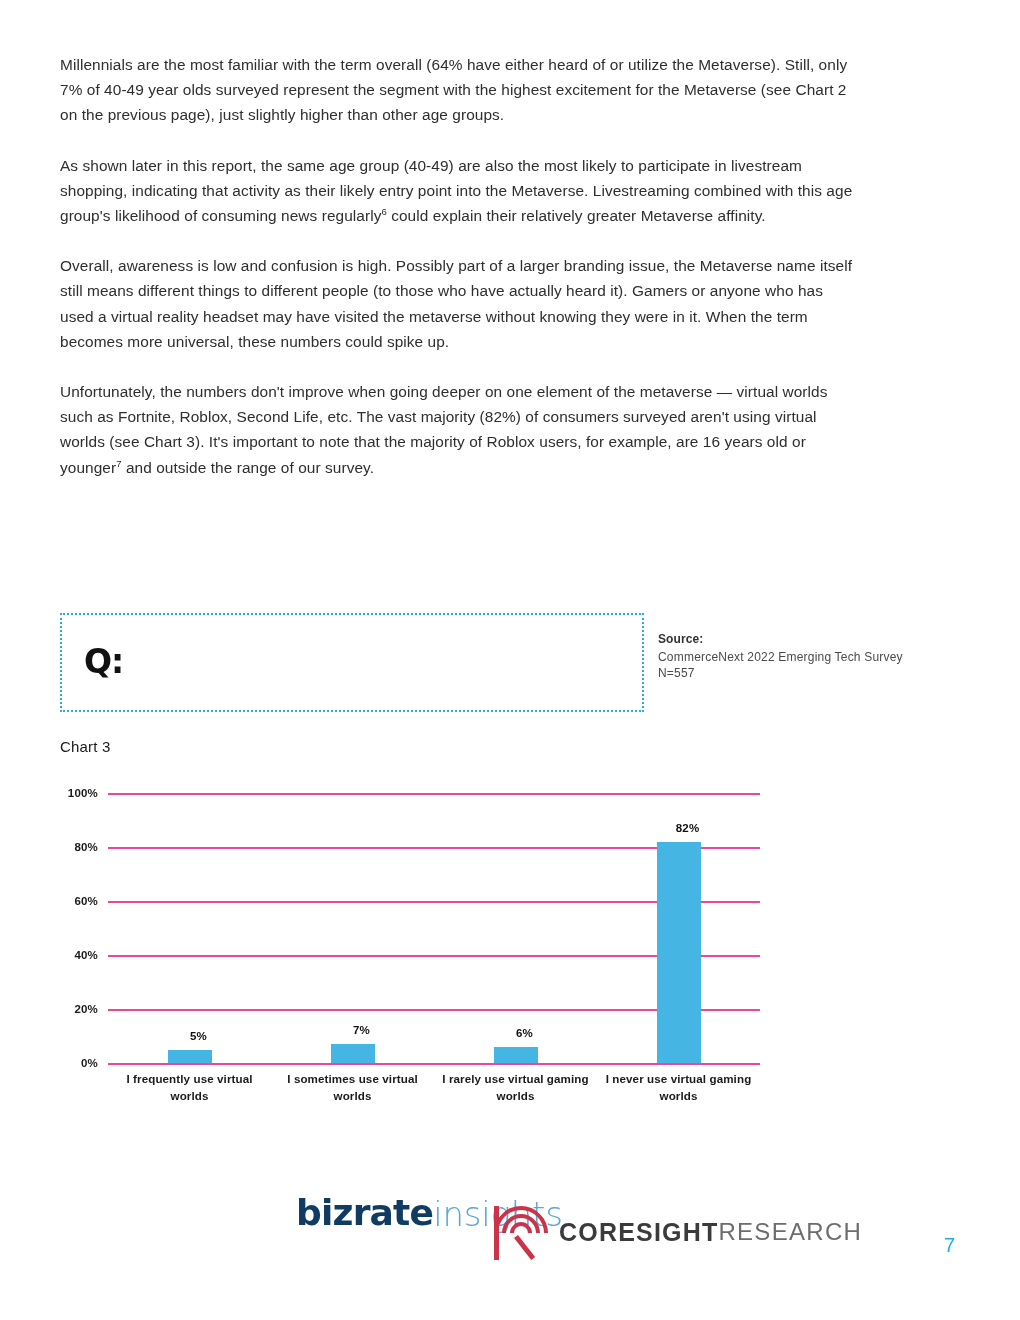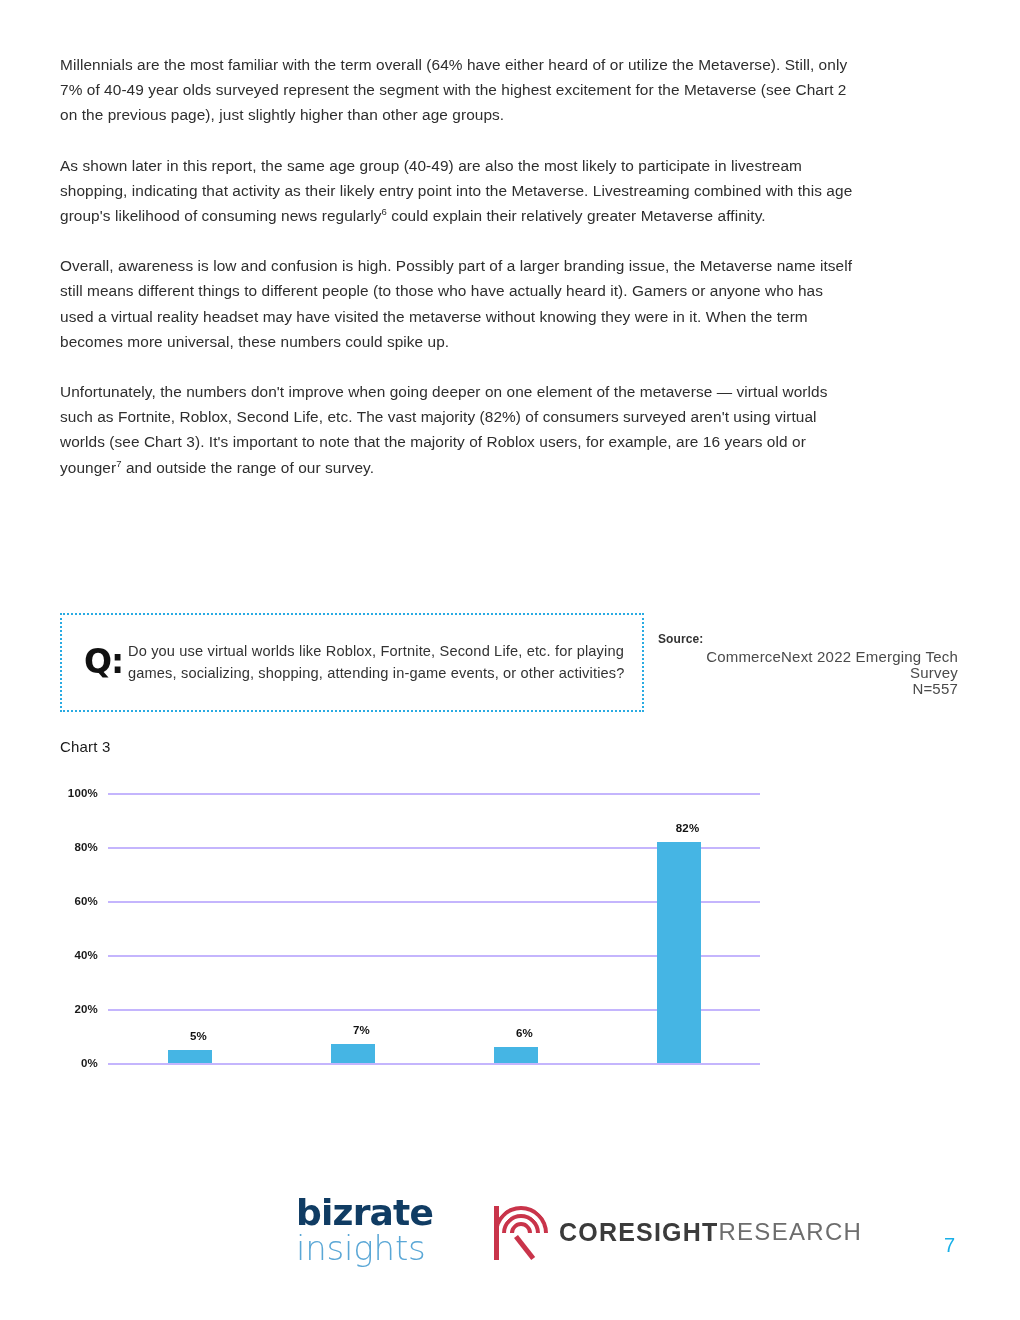--- a/index.html
+++ b/index.html
@@ -87,25 +87,24 @@
     width: 300px;
   }
   .source-label {
     font-size: 12px;
     font-weight: bold;
     color: #333333;
     letter-spacing: 0.1px;
     margin-bottom: 3px;
   }
   .source-line {
-    font-size: 15px;
+    font-size: 12px;
     line-height: 16px;
     color: #4a4a4a;
     letter-spacing: 0.2px;
-    text-align: right;
   }
 
   
   .chart-title {
     position: absolute;
     left: 60px;
     top: 738px;
     font-size: 15px;
     font-weight: normal;
     color: #1a1a1a;
@@ -126,21 +125,21 @@
     top: 8px;
     width: 652px;
     height: 270px;
   }
 
   .gridline {
     position: absolute;
     left: 0;
     width: 100%;
     height: 2px;
-    background: #c4b5fd;
+    background: #ec4899;
   }
 
   .ytick {
     position: absolute;
     right: 100%;
     margin-right: 10px;
     transform: translateY(-50%);
     font-size: 11.5px;
     font-weight: bold;
     color: #1a1a1a;
@@ -222,21 +221,21 @@
     font-weight: 800;
     color: #000000;
     letter-spacing: -0.5px;
   }
   .commx-x { font-size: 30px; margin-left: 1px; }
 
   
   .logo-bizrate {
     left: 296px;
     top: 4px;
-    flex-direction: column;
+    flex-direction: row;
     align-items: flex-start;
     line-height: 0.95;
   }
   .biz-top {
     font-family: "DejaVu Sans", sans-serif;
     font-size: 36px;
     font-weight: 800;
     color: #103c63;
     letter-spacing: -0.8px;
   }
@@ -377,21 +376,20 @@
 
   <div class="copy">
     <p class="para">Millennials are the most familiar with the term overall (64% have either heard of or utilize the Metaverse). Still, only 7% of 40-49 year olds surveyed represent the segment with the highest excitement for the Metaverse (see Chart 2 on the previous page), just slightly higher than other age groups.</p>
     <p class="para">As shown later in this report, the same age group (40-49) are also the most likely to participate in livestream shopping, indicating that activity as their likely entry point into the Metaverse. Livestreaming combined with this age group's likelihood of consuming news regularly<sup>6</sup> could explain their relatively greater Metaverse affinity.</p>
     <p class="para">Overall, awareness is low and confusion is high. Possibly part of a larger branding issue, the Metaverse name itself still means different things to different people (to those who have actually heard it). Gamers or anyone who has used a virtual reality headset may have visited the metaverse without knowing they were in it. When the term becomes more universal, these numbers could spike up.</p>
     <p class="para">Unfortunately, the numbers don't improve when going deeper on one element of the metaverse — virtual worlds such as Fortnite, Roblox, Second Life, etc. The vast majority (82%) of consumers surveyed aren't using virtual worlds (see Chart 3). It's important to note that the majority of Roblox users, for example, are 16 years old or younger<sup>7</sup> and outside the range of our survey.</p>
   </div>
 
   <div class="qbox">
     <div class="q-mark">Q:</div>
-    <div class="q-text">Do you use virtual worlds like Roblox, Fortnite, Second Life, etc. for playing games, socializing, shopping, attending in-game events, or other activities?</div>
   </div>
 
   <div class="source">
     <div class="source-label">Source:</div>
     <div class="source-line">CommerceNext 2022 Emerging Tech Survey</div>
     <div class="source-line">N=557</div>
   </div>
 
   <div class="chart-title">Chart 3</div>
 
@@ -429,20 +427,26 @@
           <div class="bar-slot">
             <div class="bar" style="height: 16.2px; background: rgb(69, 181, 228);"></div>
             <div class="bar-label" style="bottom: 24.2px;">6%</div>
           </div>
           <div class="bar-slot">
             <div class="bar" style="height: 221.4px; background: rgb(69, 181, 228);"></div>
             <div class="bar-label" style="bottom: 229.4px;">82%</div>
           </div>
         </div>
     </div>
+    <div class="xlabels" id="xlabels">
+        <div class="xlabel">I frequently use virtual worlds</div>
+        <div class="xlabel">I sometimes use virtual worlds</div>
+        <div class="xlabel">I rarely use virtual gaming worlds</div>
+        <div class="xlabel">I never use virtual gaming worlds</div>
+      </div>
   </div>
 
   <div class="footer">
 
 
     <div class="logo logo-bizrate">
       <span class="biz-top">bizrate</span>
       <span class="biz-bot">insights</span>
     </div>
 

